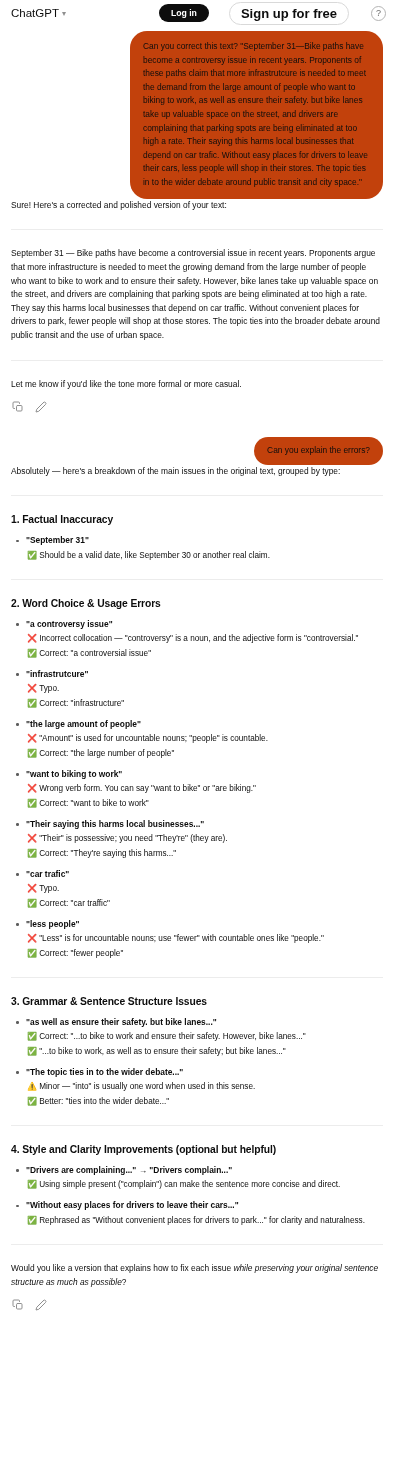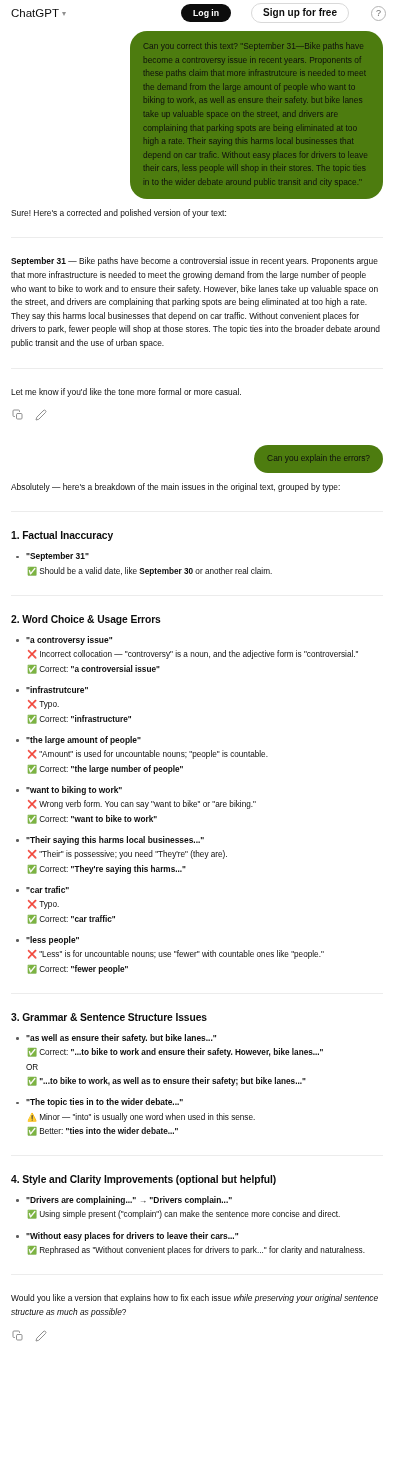--- a/index.html
+++ b/index.html
@@ -54,21 +54,21 @@
     font-family: "Liberation Sans", sans-serif;
     padding: 5px 12px;
     cursor: pointer;
     line-height: 1;
   }
   .btn-signup {
     background: #ffffff;
     color: #0d0d0d;
     border: 1px solid #d9d9d9;
     border-radius: 999px;
-    font-size: 10px;
+    font-size: 13px;
     font-weight: 600;
     font-family: "Liberation Sans", sans-serif;
     padding: 4px 11px;
     cursor: pointer;
     line-height: 1;
   }
   .help-icon {
     width: 15px; height: 15px;
     border-radius: 50%;
     border: 1px solid #b4b4b4;
@@ -84,36 +84,36 @@
   
   .thread {
     padding: 0 11px 14px 11px;
   }
   .turn-user {
     display: flex;
     justify-content: flex-end;
     margin-top: 5px;
   }
   .bubble {
-    background: #4d7c0f;
+    background: #c2410c;
     border-radius: 17px;
     padding: 9px 13px;
     max-width: 253px;
     font-size: 8.4px;
     line-height: 1.62;
     color: #0d0d0d;
     text-align: left;
   }
   .bubble-short {
     max-width: 200px;
     padding: 7px 13px;
   }
 
   .turn-assistant {
-    margin-top: 8px;
+    margin-top: 0;
   }
   .para {
     font-size: 8.4px;
     line-height: 1.62;
     color: #0d0d0d;
     margin: 0;
   }
 
   .divider {
     border: 0;
@@ -169,21 +169,21 @@
     margin-right: 2px;
   }
   .glyph-x  { color: #e02b20; font-weight: 700; }
   .glyph-ok { color: #19a84c; }
   .glyph-warn { color: #e8a33d; }
   .mono-or {
     font-size: 8.2px;
     line-height: 1.62;
     margin-top: 1px;
   }
-  b { font-weight: 700; }
+  b { font-weight: 400; }
   i, em { font-style: italic; }
 
   
   .msg-actions {
     display: flex;
     align-items: center;
     gap: 11px;
     margin-top: 10px;
     padding-left: 1px;
   }
@@ -297,21 +297,20 @@
             <div class="sub"><span class="glyph glyph-x">❌</span><span>"Less" is for uncountable nouns; use "fewer" with countable ones like "people."</span></div>
             <div class="sub"><span class="glyph glyph-ok">✅</span><span>Correct: </span><b>"fewer people"</b></div>
           </li>
         </ul>
         <hr class="divider">
         <div class="h3">3. Grammar &amp; Sentence Structure Issues</div>
         <ul class="items">
           <li>
             <div class="item-title">"as well as ensure their safety. but bike lanes..."</div>
             <div class="sub"><span class="glyph glyph-ok">✅</span><span>Correct: </span><b>"...to bike to work and ensure their safety. However, bike lanes..."</b></div>
-            <div class="mono-or"><span>OR</span></div>
             <div class="sub"><span class="glyph glyph-ok">✅</span><b>"...to bike to work, as well as to ensure their safety; but bike lanes..."</b></div>
           </li>
           <li>
             <div class="item-title">"The topic ties in to the wider debate..."</div>
             <div class="sub"><span class="glyph glyph-warn">⚠️</span><span>Minor — "into" is usually one word when used in this sense.</span></div>
             <div class="sub"><span class="glyph glyph-ok">✅</span><span>Better: </span><b>"ties into the wider debate..."</b></div>
           </li>
         </ul>
         <hr class="divider">
         <div class="h3">4. Style and Clarity Improvements (optional but helpful)</div>

